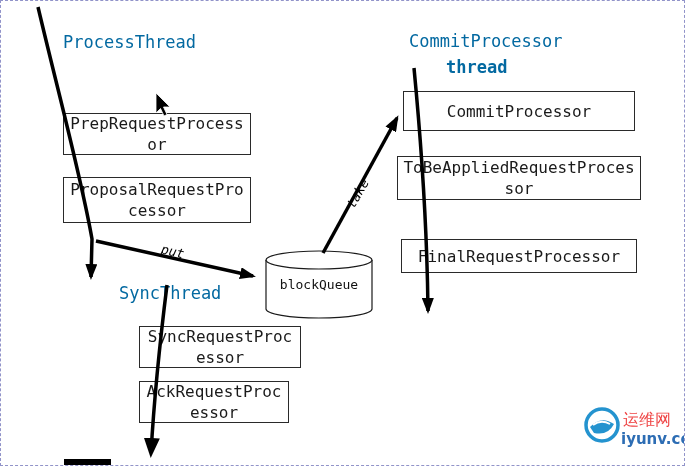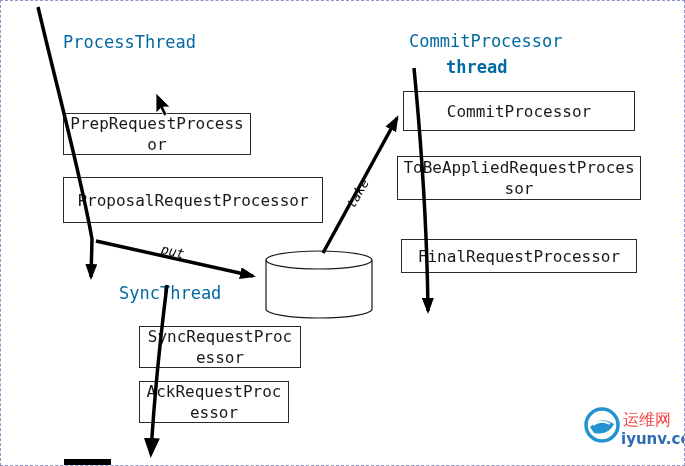--- a/index.html
+++ b/index.html
@@ -41,21 +41,21 @@
     text-align:center;
     font:13px/13px "DejaVu Sans Mono", monospace;
     color:#111;
   }
   #arrow-layer{
     position:absolute;left:0;top:0;width:685px;height:466px;
     pointer-events:none;
   }
   
   #box-prep       {left:62px; top:112px;width:188px;height:42px;padding:0 5px;}
-  #box-proposal   {left:62px; top:176px;width:260px;height:46px;padding:0 5px;}
+  #box-proposal   {left:62px; top:176px;width:188px;height:46px;padding:0 5px;}
   #box-commit     {left:402px;top:90px; width:232px;height:40px;padding:0 5px;}
   #box-tobeapplied{left:396px;top:155px;width:244px;height:44px;padding:0 4px;justify-content:flex-end;}
   #box-final      {left:400px;top:238px;width:236px;height:33px;padding:16px 5px;}
   #box-sync       {left:138px;top:325px;width:162px;height:42px;padding:0 6px;}
   #box-ack        {left:138px;top:380px;width:150px;height:42px;padding:0 4px;}
   
   #lbl-processthread {left:62px; top:33px;}
   #lbl-commitproc-1  {left:408px;top:32px;}
   #lbl-commitproc-2  {left:445px;top:58px;font-weight:bold;}
   #lbl-syncthread    {left:118px;top:284px;}
@@ -132,20 +132,21 @@
 
     <path d="M322,252 L396,117" stroke="#000" stroke-width="3.5" fill="none" marker-end="url(#ah)"></path>
 
     <path d="M413,67 C420,140 426,215 427,310" stroke="#000" stroke-width="3.5" fill="none" marker-end="url(#ah)"></path>
 
     <path d="M166,284 C159,340 153,400 150,452" stroke="#000" stroke-width="3.5" fill="none" marker-end="url(#ahBig)"></path>
 
     <path d="M155,92 L155,112 L159.5,107.5 L163,115 L166,113.5 L162.5,106 L169,106 Z" fill="#000" stroke="#fff" stroke-width="0.8"></path>
   </svg>
 
+  <div id="queue-label">blockQueue</div>
   <div class="edge-label" id="lbl-put">put</div>
   <div class="edge-label" id="lbl-take">take</div>
 
   <div id="watermark">
     <svg width="40" height="44" viewBox="0 0 40 44">
       <circle cx="21" cy="21" r="16" fill="#ffffff" stroke="#2493cf" stroke-width="3.5"></circle>
       <path d="M9,23 Q20,11 33,20 Q27,32 13,29 Z" fill="#2493cf"></path>
       <path d="M12,21 Q20,15 29,20" fill="none" stroke="#ffffff" stroke-width="2"></path>
     </svg>
     <div id="wm-brand">运维网</div>

